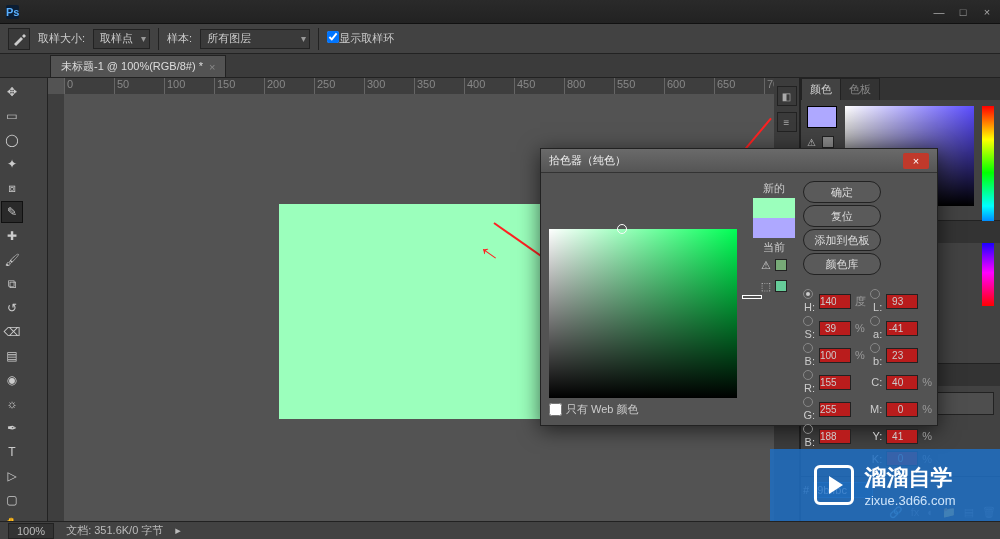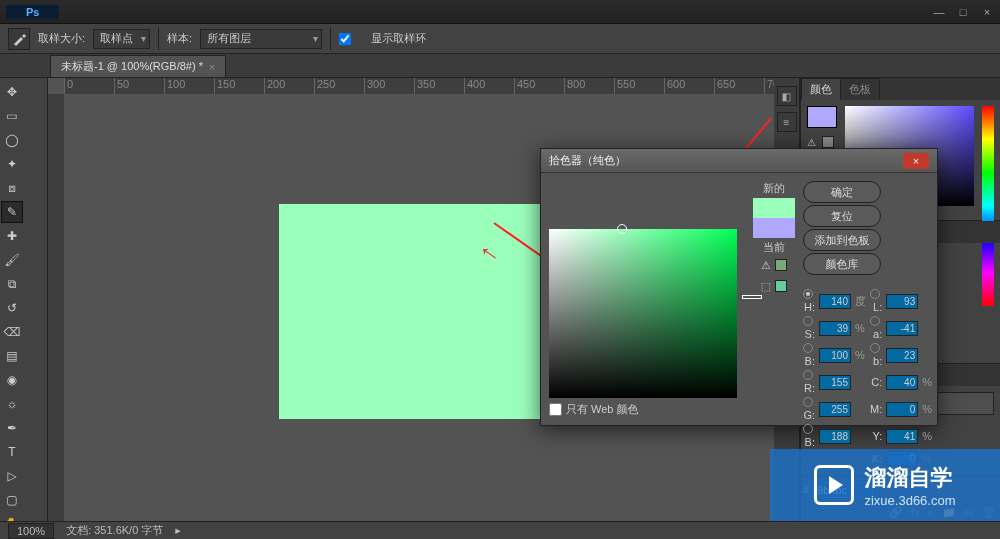--- a/index.html
+++ b/index.html
@@ -1,32 +1,32 @@
 <!DOCTYPE html>
 <html><head>
 <meta charset="utf-8">
 <style>
 * { margin: 0; padding: 0; box-sizing: border-box; font-family: "Microsoft YaHei", Arial, sans-serif; font-size: 11px; }
 body { width: 1000px; height: 539px; background: #535353; color: #ccc; overflow: hidden; position: relative; }
 
 
 .titlebar { height: 24px; background: linear-gradient(#2a2a2a,#222); display: flex; align-items: center; padding: 0 6px; border-bottom: 1px solid #111;}
-.titlebar .ps { background: #0b1d33; color: #5ab0ff; font-weight: bold; padding: 1px 20px; border-radius: 2px; margin-right: 16px;}
+.titlebar .ps { background: #0b1d33; color: #5ab0ff; font-weight: bold; padding: 1px 0; border-radius: 2px; margin-right: 16px;}
 .titlebar .menus { display: flex; gap: 14px; }
 .titlebar .menus span { color: #ccc; }
 .titlebar .winbtns { margin-left: auto; display: flex; gap: 10px; color: #aaa;}
 .titlebar .winbtns span { width: 14px; text-align: center;}
 
 
 .optbar { height: 30px; background: #424242; display: flex; align-items: center; padding: 0 8px; gap: 8px; border-bottom: 1px solid #222;}
 .optbar .tool-ico { width: 22px; height: 22px; background: #3a3a3a; border: 1px solid #222; display:flex; align-items:center; justify-content:center; }
 .optbar .dd { height: 20px; background: #3a3a3a; border: 1px solid #222; padding: 0 16px 0 6px; display:flex; align-items:center; position:relative;}
 .optbar .dd::after { content:"▾"; position:absolute; right:3px; color:#999; font-size:10px;}
 .optbar .sep { width:1px; height:22px; background:#222; }
-.optbar label { display:flex; align-items:center; gap:20px;}
+.optbar label { display:flex; gap:0;}
 .optbar input[type=checkbox]{ width:12px; height:12px;}
 
 
 .tabbar { height: 24px; background: #3b3b3b; display:flex; align-items:flex-end; padding-left: 50px; border-bottom: 1px solid #222;}
 .tab { background: #535353; border:1px solid #222; border-bottom:none; padding: 3px 10px; font-size:11px; color:#ddd; display:flex; align-items:center; gap:6px;}
 .tab .x { color:#888; }
 
 
 .main { display:flex; height: calc(100% - 24px - 30px - 24px - 18px); }
 .toolbox { width: 48px; background: #424242; display:flex; flex-wrap:wrap; border-right:1px solid #222; padding-top:2px; }
@@ -80,21 +80,21 @@
 .dhue { width:14px; height:188px; background:linear-gradient(to bottom,#f00,#ff0,#0f0,#0ff,#00f,#f0f,#f00); position:relative;}
 .dhue .slider { position:absolute; left:-3px; width:20px; height:4px; border:1px solid #fff; top: 114px;}
 .dright { flex:1; display:flex; flex-direction:column; gap:12px;}
 .btn { height:22px; border:1px solid #222; background:#5a5a5a; border-radius:11px; display:flex; align-items:center; justify-content:center; color:#ddd; margin-bottom:2px;}
 .newold { display:flex; flex-direction:column; align-items:center; margin:2px 0;}
 .newold .sw { width:42px; height:20px;}
 .newold .sw.new { background:#9bffbc;}
 .newold .sw.old { background:#aea8ff;}
 .fields { display:grid; grid-template-columns: auto 32px auto auto 32px auto; gap:3px 4px; align-items:center; font-size:10px;}
 .fields .fl { text-align:right; }
-.fields input { width:32px; height:15px; background:#0369a1; border:1px solid #222; color:#ccc; font-size:10px; text-align:right; padding-right:2px;}
+.fields input { width:32px; height:15px; background:#b91c1c; border:1px solid #222; color:#ccc; font-size:10px; text-align:right; padding-right:14px;}
 .fields .u { color:#999;}
 .radio { width:10px; height:10px; border:1px solid #888; border-radius:50%; display:inline-block; margin-right:2px;}
 .radio.on::after{content:""; display:block; width:4px; height:4px; background:#ccc; border-radius:50%; margin:2px;}
 .hexrow { display:flex; align-items:center; gap:4px; margin-top:4px;}
 .hexrow input { width:60px; height:16px; background:#264f78; border:1px solid #3b76ad; color:#fff; font-size:11px; padding:0 3px;}
 .webonly { display:flex; align-items:center; gap:4px; font-size:10px; color:#ccc; margin-top:4px;}
 .dialog .leftcol { display:flex; flex-direction:column;margin-top:48px;}
 .btncol { width:78px; display:flex; flex-direction:column;}
 .swatchcol { display:flex; gap:4px; margin:4px 0;}
 .smallsq { width:12px; height:12px; border:1px solid #222;}
@@ -129,21 +129,21 @@
     <svg width="16" height="16">
         <path d="M3 13 L10 6 L12 8 L5 15 Z M11 5 L13 3 L15 5 L13 7 Z" fill="#ccc"></path>
       </svg>
   </div>
   <span>取样大小:</span>
   <div class="dd">
       <span>取样点</span>
     </div>
   <div class="sep"></div>
   <span>样本:</span>
-  <div class="dd" style="width:122px">
+  <div class="dd" style="width:110px">
       <span>所有图层</span>
     </div>
   <div class="sep"></div>
   <label>
     <input type="checkbox" checked="" style="">
     <span>显示取样环</span>
   </label>
 </div>
 
 <div class="tabbar">

